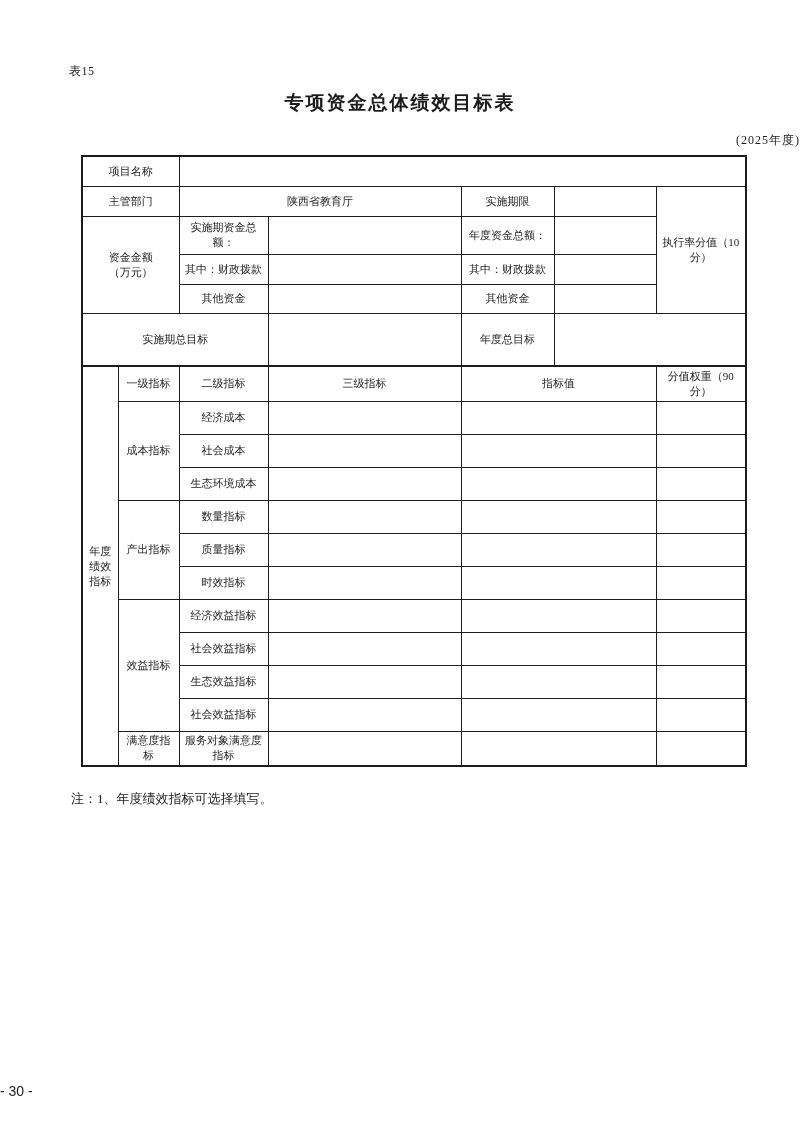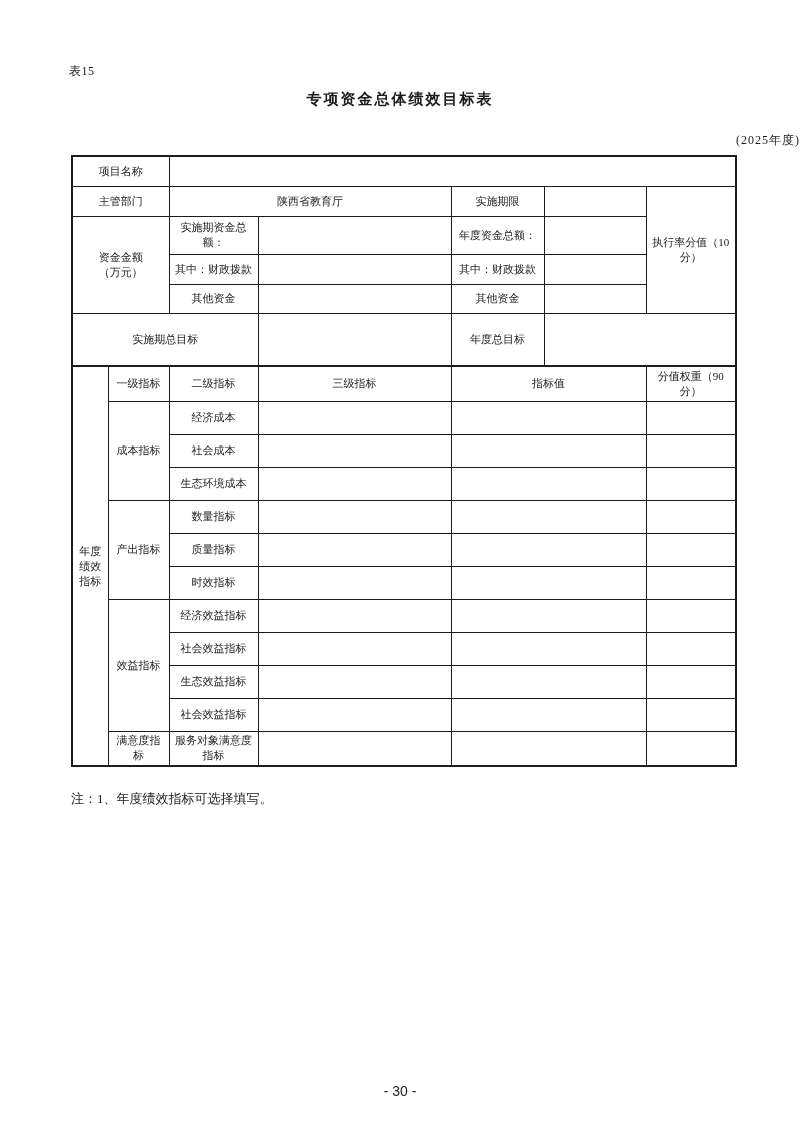--- a/index.html
+++ b/index.html
@@ -6,46 +6,46 @@
   body {
     width:800px; height:1131px; background:#ffffff; position:relative;
     font-family:"Liberation Serif","DejaVu Serif",serif; color:#1c1c1c;
   }
   .doc-tag {
     position:absolute; left:69px; top:63px; font-size:12px; letter-spacing:0.5px;
   }
   .doc-title {
     position:absolute; top:90px; left:0; width:100%; text-align:center;
     font-family:"Liberation Sans","DejaVu Sans",sans-serif;
-    font-weight:bold; font-size:15px; letter-spacing:2px;
+    font-weight:bold; font-size:19px; letter-spacing:2px;
   }
   .doc-subtitle {
     position:absolute; top:132px; left:0; width:100%; text-align:right;
     font-size:12px; letter-spacing:1px;
   }
-  .tables-wrap { position:absolute; left:59px; top:155px;padding-left:12px; }
+  .tables-wrap { position:absolute; left:69px; top:155px;padding-left:12px; }
   table.tbl {
     border-collapse:collapse; table-layout:fixed; width:664px;
     border:2px solid #1c1c1c;
   }
   table.tbl.lower { margin-top:-2px; }
   .tbl td {
     border:1px solid #1c1c1c; font-size:11px; line-height:15px;
     vertical-align:middle; text-align:center; padding:1px 4px;
     word-break:break-all; overflow:hidden;
   }
   .lt { text-align:left; }
   .pre { white-space:pre-line; }
   .side-cell { padding:0 1px; letter-spacing:0; }
   tr.h29{height:29px} tr.h30{height:30px} tr.h33{height:33px}
   tr.h35{height:35px} tr.h38{height:38px} tr.h75{height:53px}
   .notes { position:absolute; left:71px; top:791px; font-size:13px; line-height:16px; }
   .note-line-2 { padding-left:28px; }
   .page-number {
-    position:absolute; top:1083px; left:0; width:100%; text-align:center;
+    position:absolute; top:1083px; left:0; width:100%; text-align:left;
     font-family:"Liberation Sans","DejaVu Sans",sans-serif; font-size:14px;
   }
 </style>
 </head>
 <body>
 
 <div class="page">
 
   <div class="doc-tag">表15</div>
   <div class="doc-title">专项资金总体绩效目标表</div>

